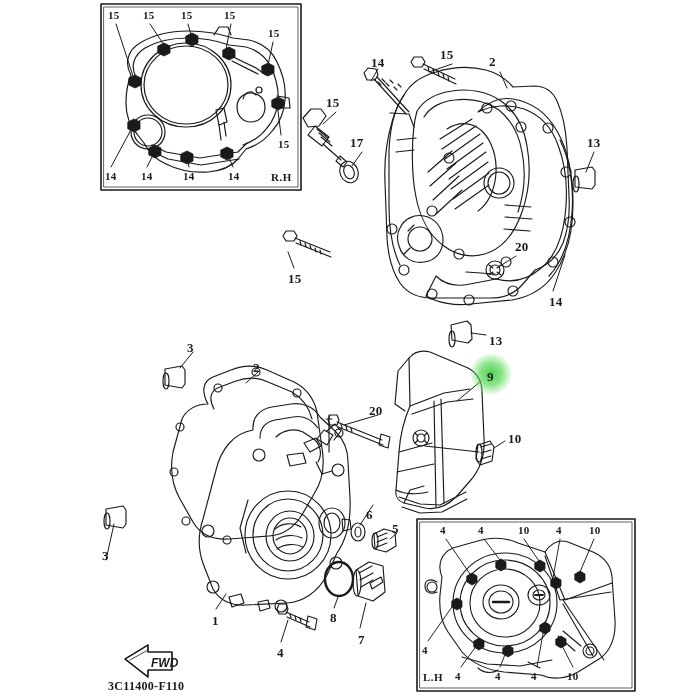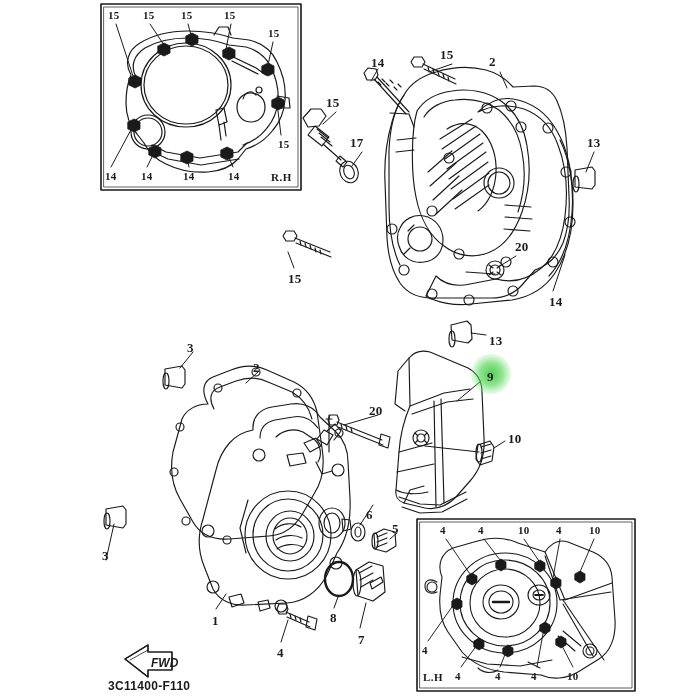--- a/index.html
+++ b/index.html
@@ -52,21 +52,21 @@
     background: radial-gradient(circle at 50% 50%,
                 rgba(60,200,60,0.88) 0%,
                 rgba(90,215,90,0.70) 38%,
                 rgba(140,235,140,0.34) 64%,
                 rgba(190,245,190,0.10) 82%,
                 rgba(255,255,255,0) 100%);
     pointer-events: none;
   }
   #partcode {
     position: absolute;
-    font-family: Liberation Sans, sans-serif;
+    font-family: Liberation Serif, serif;
     font-size: 12px;
     font-weight: bold;
     color: #1a1a1a;
     letter-spacing: 0.3px;
   }
 </style>
 </head>
 <body>
 
 <div id="sheet">

